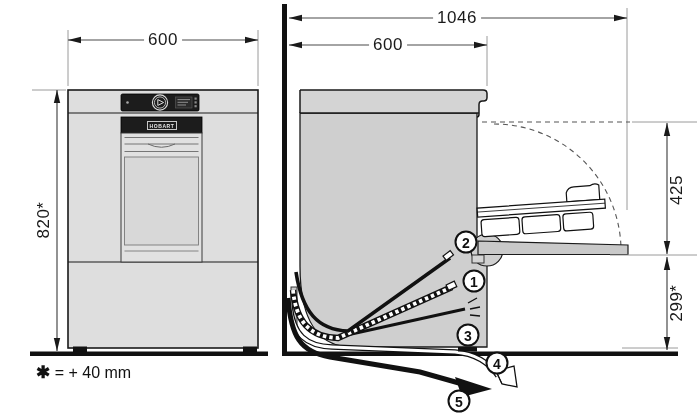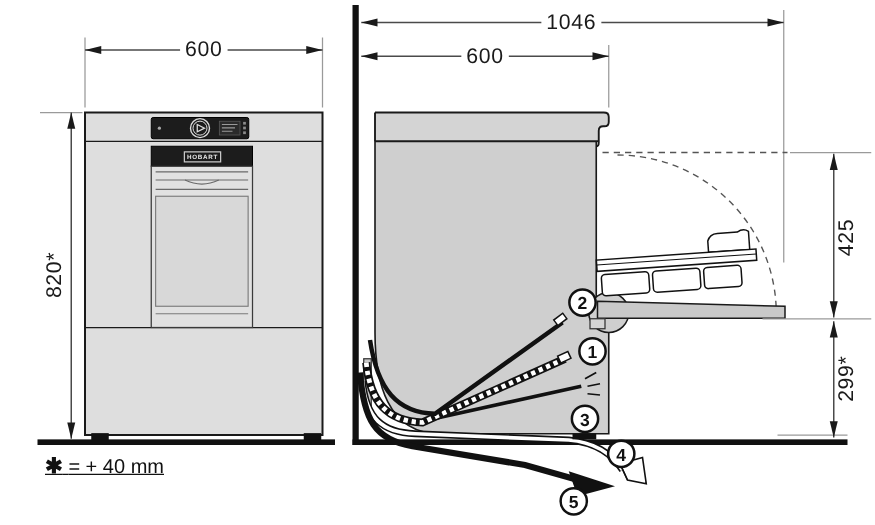--- a/index.html
+++ b/index.html
@@ -10,21 +10,20 @@
   .canvas svg{position:absolute;left:0;top:0;}
   .dimtext{
     position:absolute;transform:translate(-50%,-50%);
     background:#fff;padding:0 4px;font-size:17px;line-height:18px;
     color:#1a1a1a;white-space:nowrap;letter-spacing:.5px;
   }
   .dimtext.vert{transform:translate(-50%,-50%) rotate(-90deg);padding:0 4px;}
   .note{
     position:absolute;left:36px;top:362px;font-size:16px;color:#111;
     white-space:nowrap;
-    text-decoration:underline;
   }
   .note .star{font-weight:bold;font-size:17px;}
   .brandbox{
     position:absolute;left:147px;top:121px;width:30px;height:9px;
     background:#1c1c1c;border:1px solid #c8c8c8;box-sizing:border-box;
     display:flex;align-items:center;justify-content:center;
     color:#e8e8e8;font-size:5px;letter-spacing:.6px;font-weight:bold;
   }
   .callout{
     position:absolute;width:23px;height:23px;border-radius:50%;

